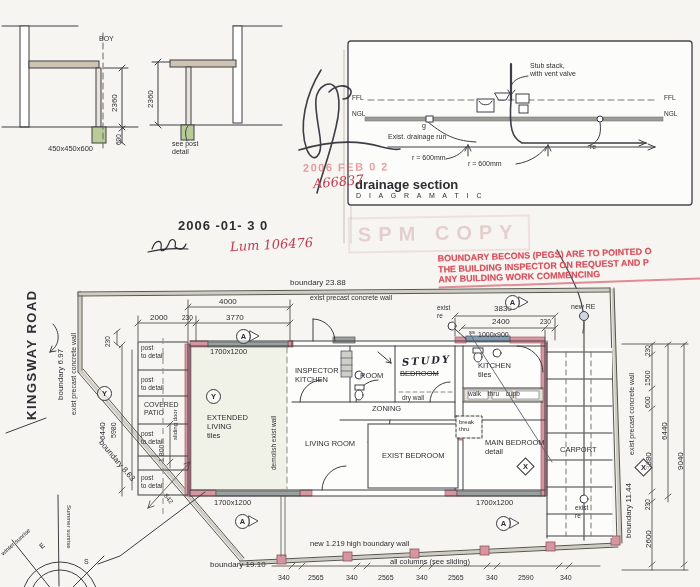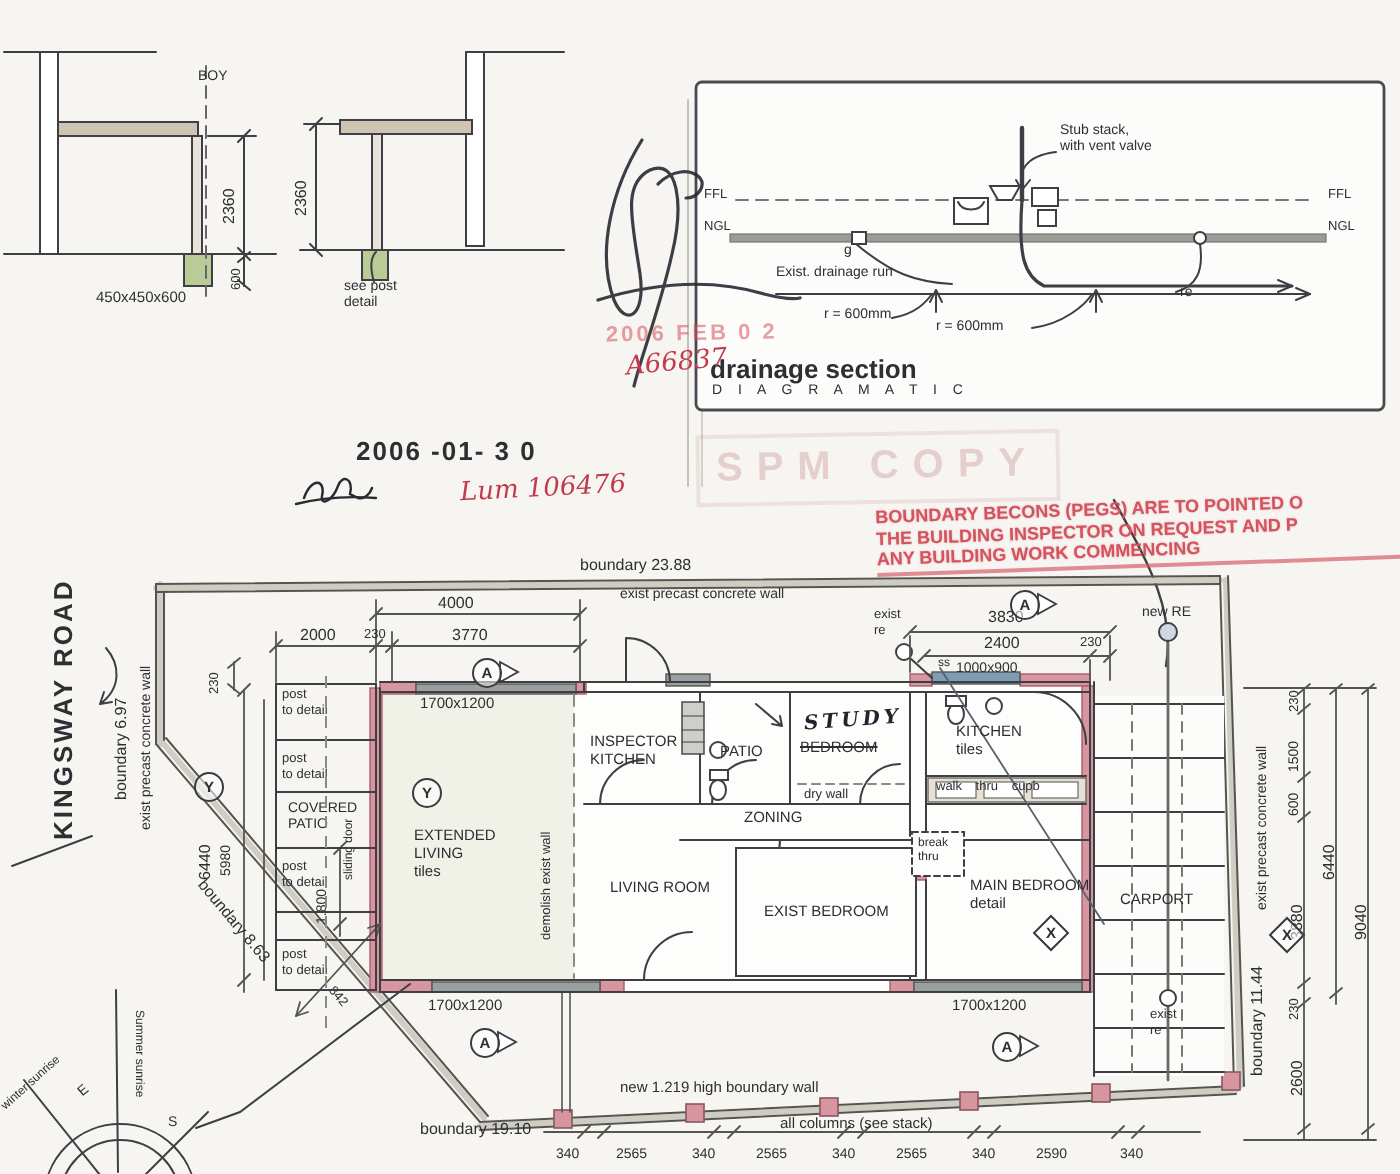--- a/index.html
+++ b/index.html
@@ -314,21 +314,21 @@
 
 <div class="lb f8" style="left:290px;top:278px">boundary 23.88</div>
 <div class="lb f7" style="left:310px;top:294px">exist precast concrete wall</div>
 <div class="lb f13 b ru" style="left:24px;top:420px;letter-spacing:1.5px">KINGSWAY ROAD</div>
 <div class="lb f8 ru" style="left:56px;top:400px">boundary 6.97</div>
 <div class="lb f7 ru" style="left:70px;top:415px">exist precast concrete wall</div>
 <div class="lb f8" style="left:104px;top:438px;transform:rotate(50deg);transform-origin:0 0;white-space:nowrap">boundary 8.63</div>
 <div class="lb f65" style="left:168px;top:492px;transform:rotate(50deg);transform-origin:0 0">842</div>
 <div class="lb f8" style="left:210px;top:560px">boundary 19.10</div>
 <div class="lb f75" style="left:310px;top:540px">new 1.219 high boundary wall</div>
-<div class="lb f75" style="left:390px;top:558px">all columns (see stack)</div>
+<div class="lb f75" style="left:390px;top:558px">all columns (see sliding)</div>
 <div class="lb f8 ru" style="left:624px;top:538px">boundary 11.44</div>
 <div class="lb f7 ru" style="left:628px;top:455px">exist precast concrete wall</div>
 
 <div class="lb f8" style="left:219px;top:297px">4000</div>
 <div class="lb f8" style="left:150px;top:313px">2000</div>
 <div class="lb f65" style="left:182px;top:314px">230</div>
 <div class="lb f8" style="left:226px;top:313px">3770</div>
 <div class="lb f8" style="left:494px;top:304px">3830</div>
 <div class="lb f8" style="left:492px;top:317px">2400</div>
 <div class="lb f65" style="left:540px;top:318px">230</div>
@@ -377,21 +377,21 @@
 to detail</div>
 <div class="lb f7" style="left:144px;top:401px">COVERED
 PATIO</div>
 
 <div class="lb f75" style="left:207px;top:414px">EXTENDED
 LIVING
 tiles</div>
 <div class="lb f65 ru" style="left:270px;top:470px">demolish exist wall</div>
 <div class="lb f75" style="left:295px;top:367px">INSPECTOR
 KITCHEN</div>
-<div class="lb f75" style="left:360px;top:372px">PATIO</div>
+<div class="lb f75" style="left:360px;top:372px">ROOM</div>
 <div class="lb f10 b handdark" style="left:402px;top:355px;letter-spacing:2px;transform:rotate(-4deg)">STUDY</div>
 <div class="lb f75 strike" style="left:400px;top:370px">BEDROOM</div>
 <div class="lb f65" style="left:402px;top:394px">dry wall</div>
 <div class="lb f75" style="left:372px;top:405px">ZONING</div>
 <div class="lb f75" style="left:305px;top:440px">LIVING ROOM</div>
 <div class="lb f75" style="left:382px;top:452px">EXIST BEDROOM</div>
 <div class="lb f75" style="left:478px;top:362px">KITCHEN
 tiles</div>
 <div class="lb f65" style="left:468px;top:390px;word-spacing:5px">walk thru cupb</div>
 <div class="lb f6" style="left:459px;top:419px">break

